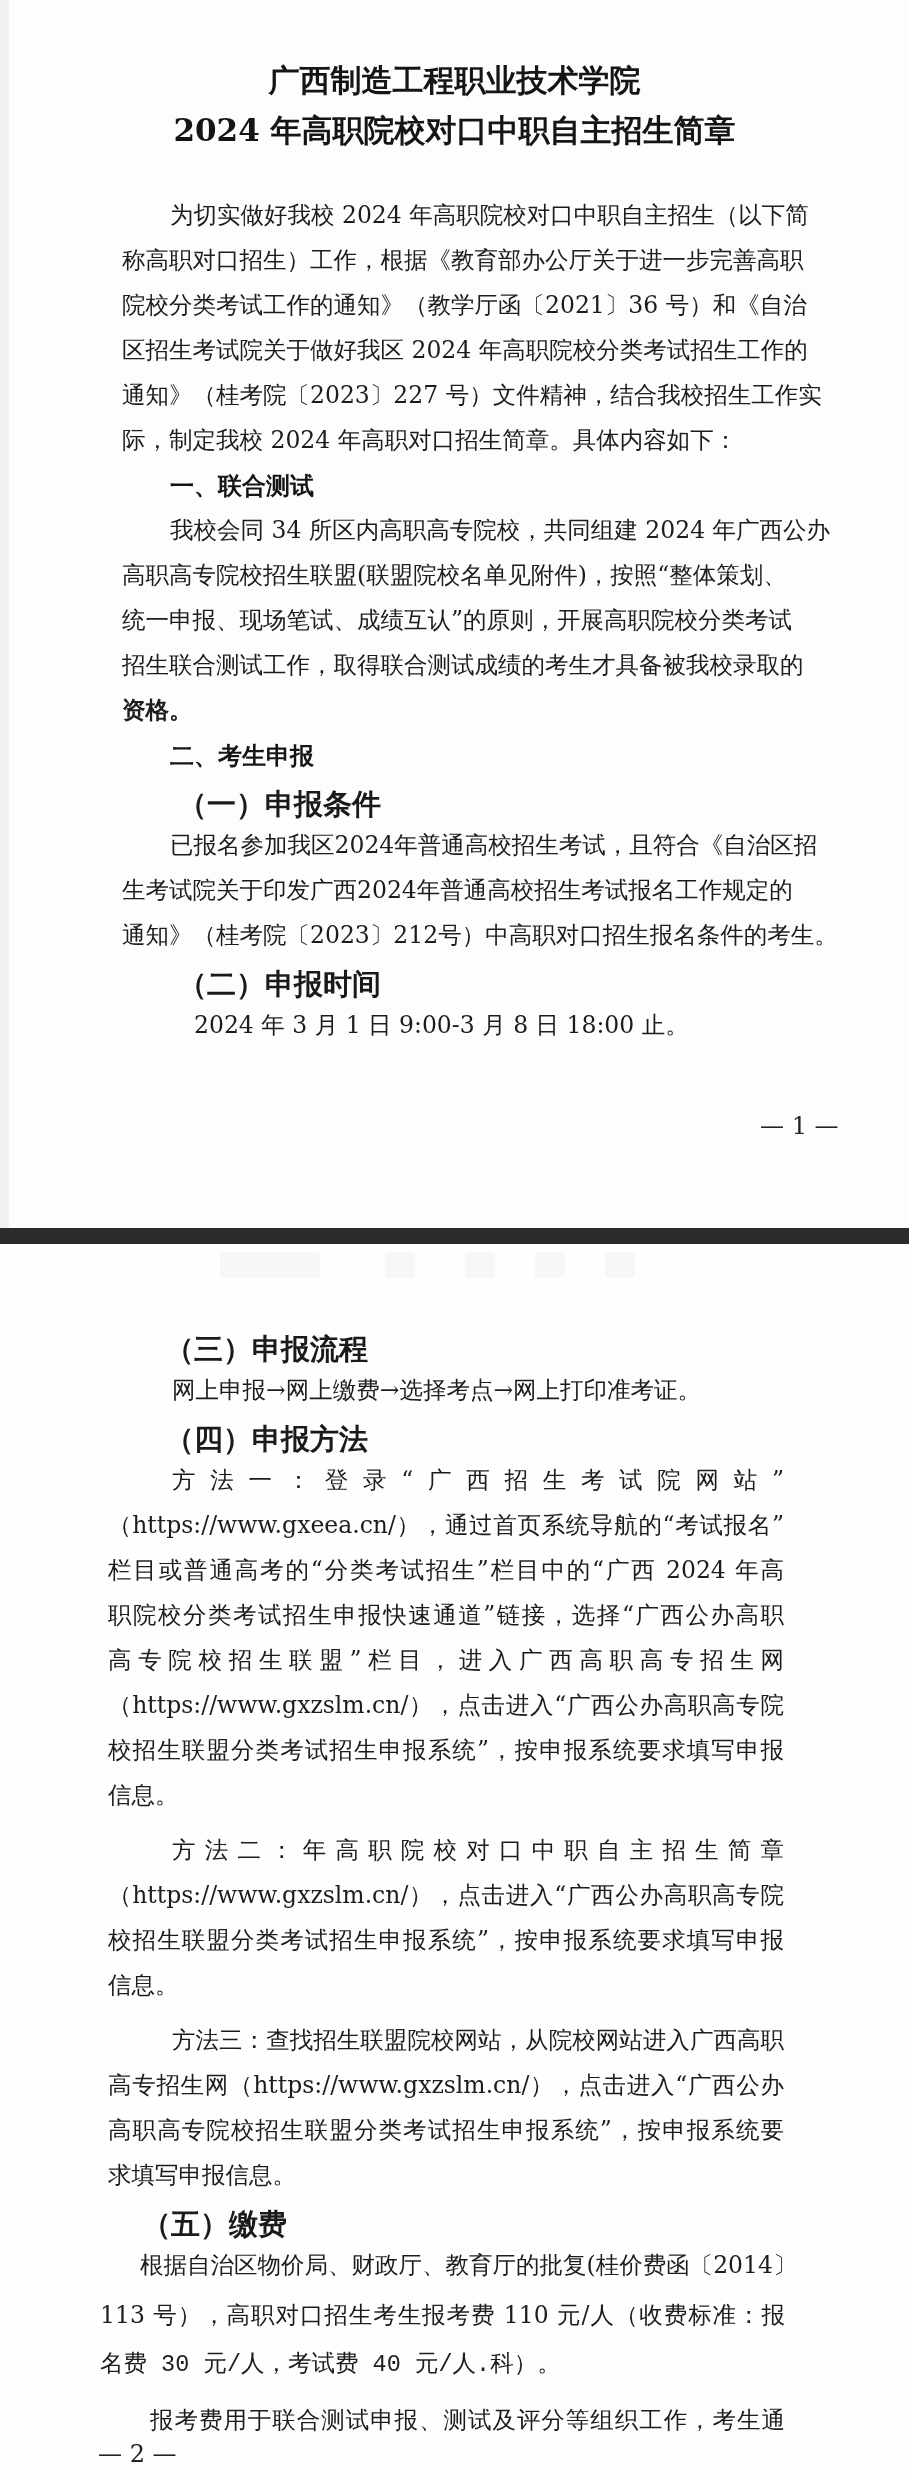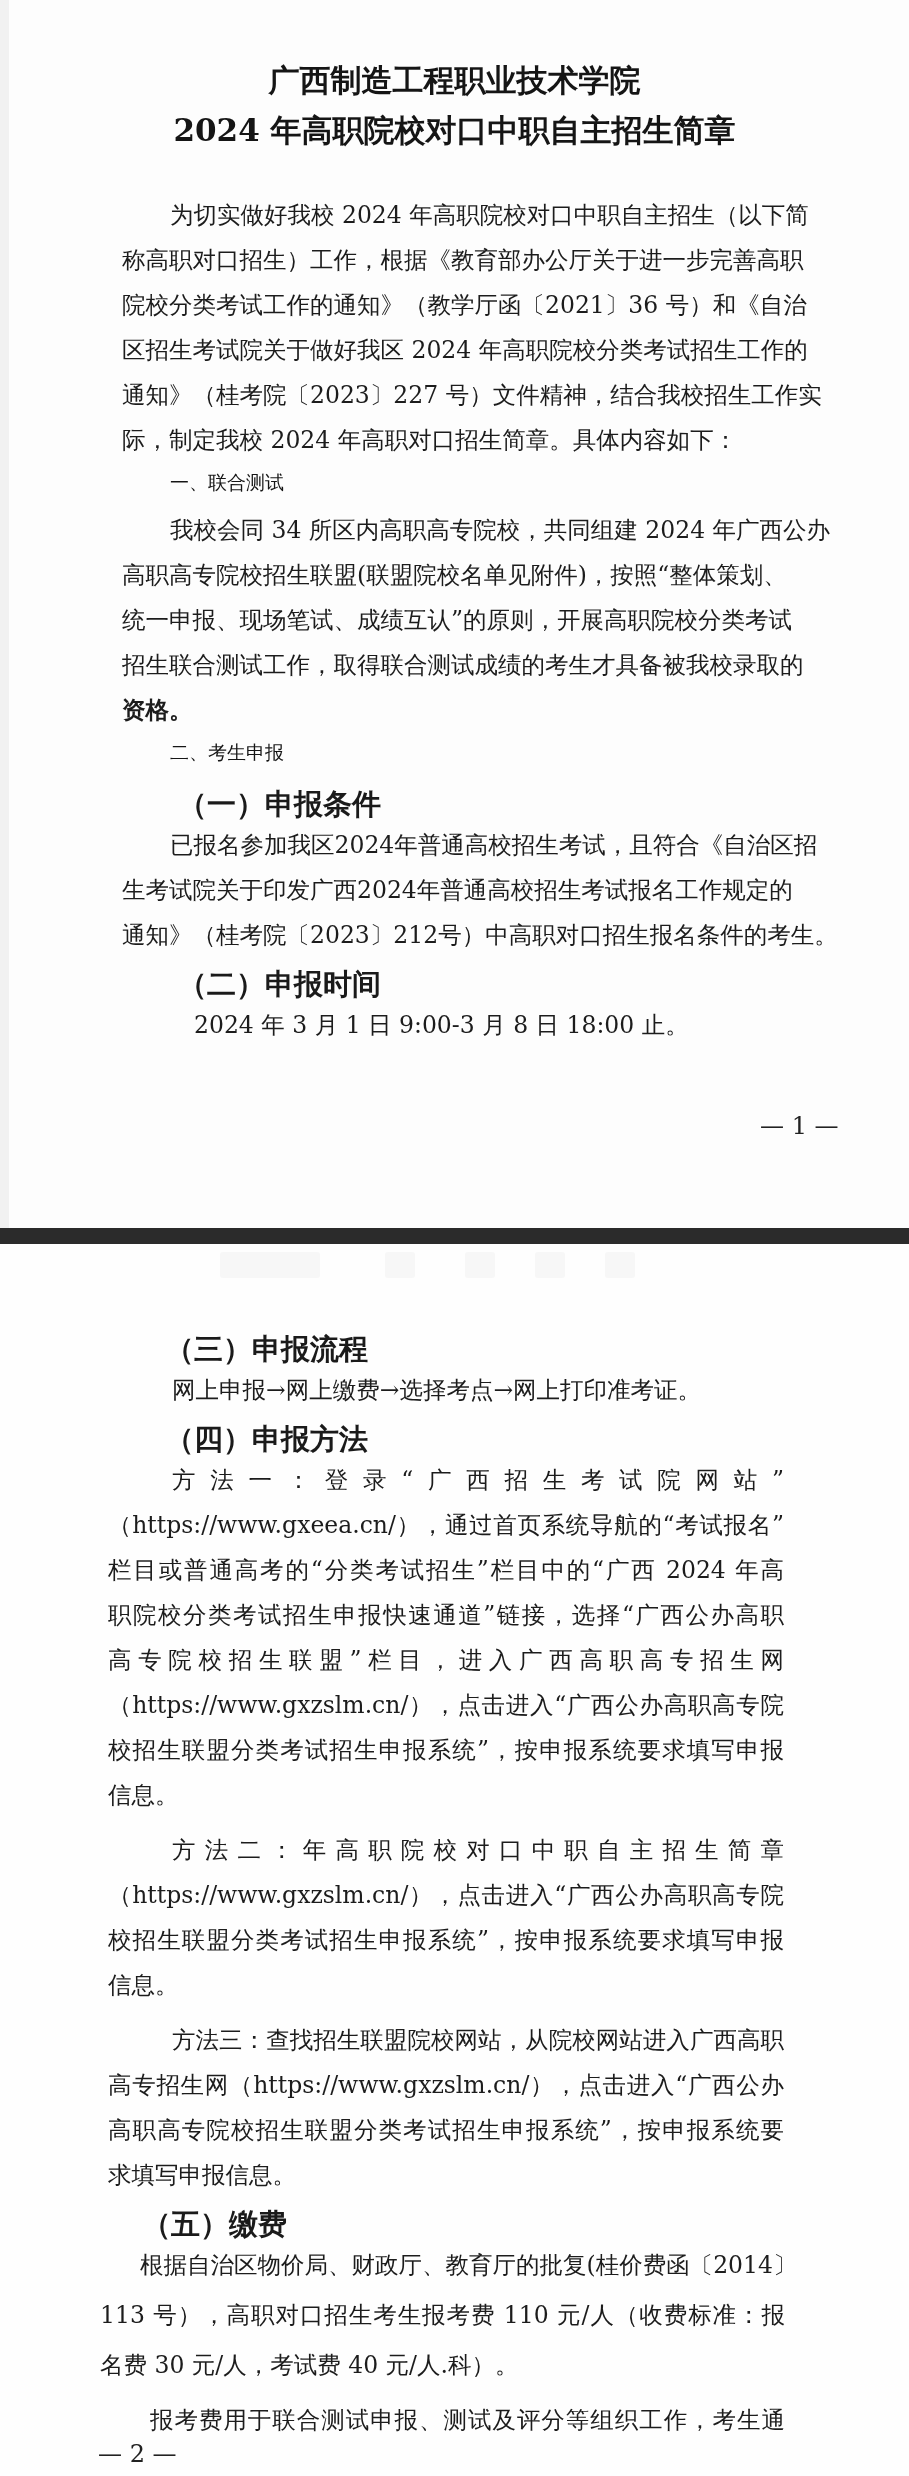--- a/index.html
+++ b/index.html
@@ -45,22 +45,22 @@
     font-size: 23.5px;
     line-height: 30px;
     white-space: nowrap;
     color: #1c1c1c;
   }
   .just { text-align: justify; text-align-last: justify; }
   .indent { left: 170px; width: 616px; }
   .heading {
     position: absolute;
     left: 170px;
-    font-size: 19px;
-    font-weight: normal;
+    font-size: 24px;
+    font-weight: bold;
     font-family: "DejaVu Sans", "Liberation Sans", sans-serif;
     color: #151515;
     white-space: nowrap;
   }
   .subheading {
     position: absolute;
     left: 178px;
     font-size: 29px;
     font-weight: bold;
     color: #1a1a1a;
@@ -148,17 +148,17 @@
 
 <div class="line indent just" style="top:2025px; left:172px; width:612px;">方法三：查找招生联盟院校网站，从院校网站进入广西高职</div>
 <div class="line just" style="top:2070px; left:108px; width:676px;">高专招生网（https://www.gxzslm.cn/），点击进入“广西公办</div>
 <div class="line just" style="top:2115px; left:108px; width:676px;">高职高专院校招生联盟分类考试招生申报系统”，按申报系统要</div>
 <div class="line" style="top:2160px; left:108px; width:676px;">求填写申报信息。</div>
 
 <div class="subheading" style="top:2205px; left:142px;">（五）缴费</div>
 
 <div class="line indent just" style="top:2250px; left:140px; width:645px;">根据自治区物价局、财政厅、教育厅的批复(桂价费函〔2014〕</div>
 <div class="line just" style="top:2300px; left:100px; width:685px;">113 号），高职对口招生考生报考费 110 元/人（收费标准：报</div>
-<div class="line" style="top:2350px; left:100px; width:685px;">名费 30 元/人，考试费 40 元/人.科）。</div>
+<div class="line" style="top:2350px; left:100px; width:685px;font-family:Liberation Mono, monospace;">名费 30 元/人，考试费 40 元/人.科）。</div>
 
 <div class="line indent just" style="top:2405px; left:150px; width:635px;">报考费用于联合测试申报、测试及评分等组织工作，考生通</div>
 
 <div class="pagenum" style="top:2440px; left:98px;">— 2 —</div>
 
 </body></html>

